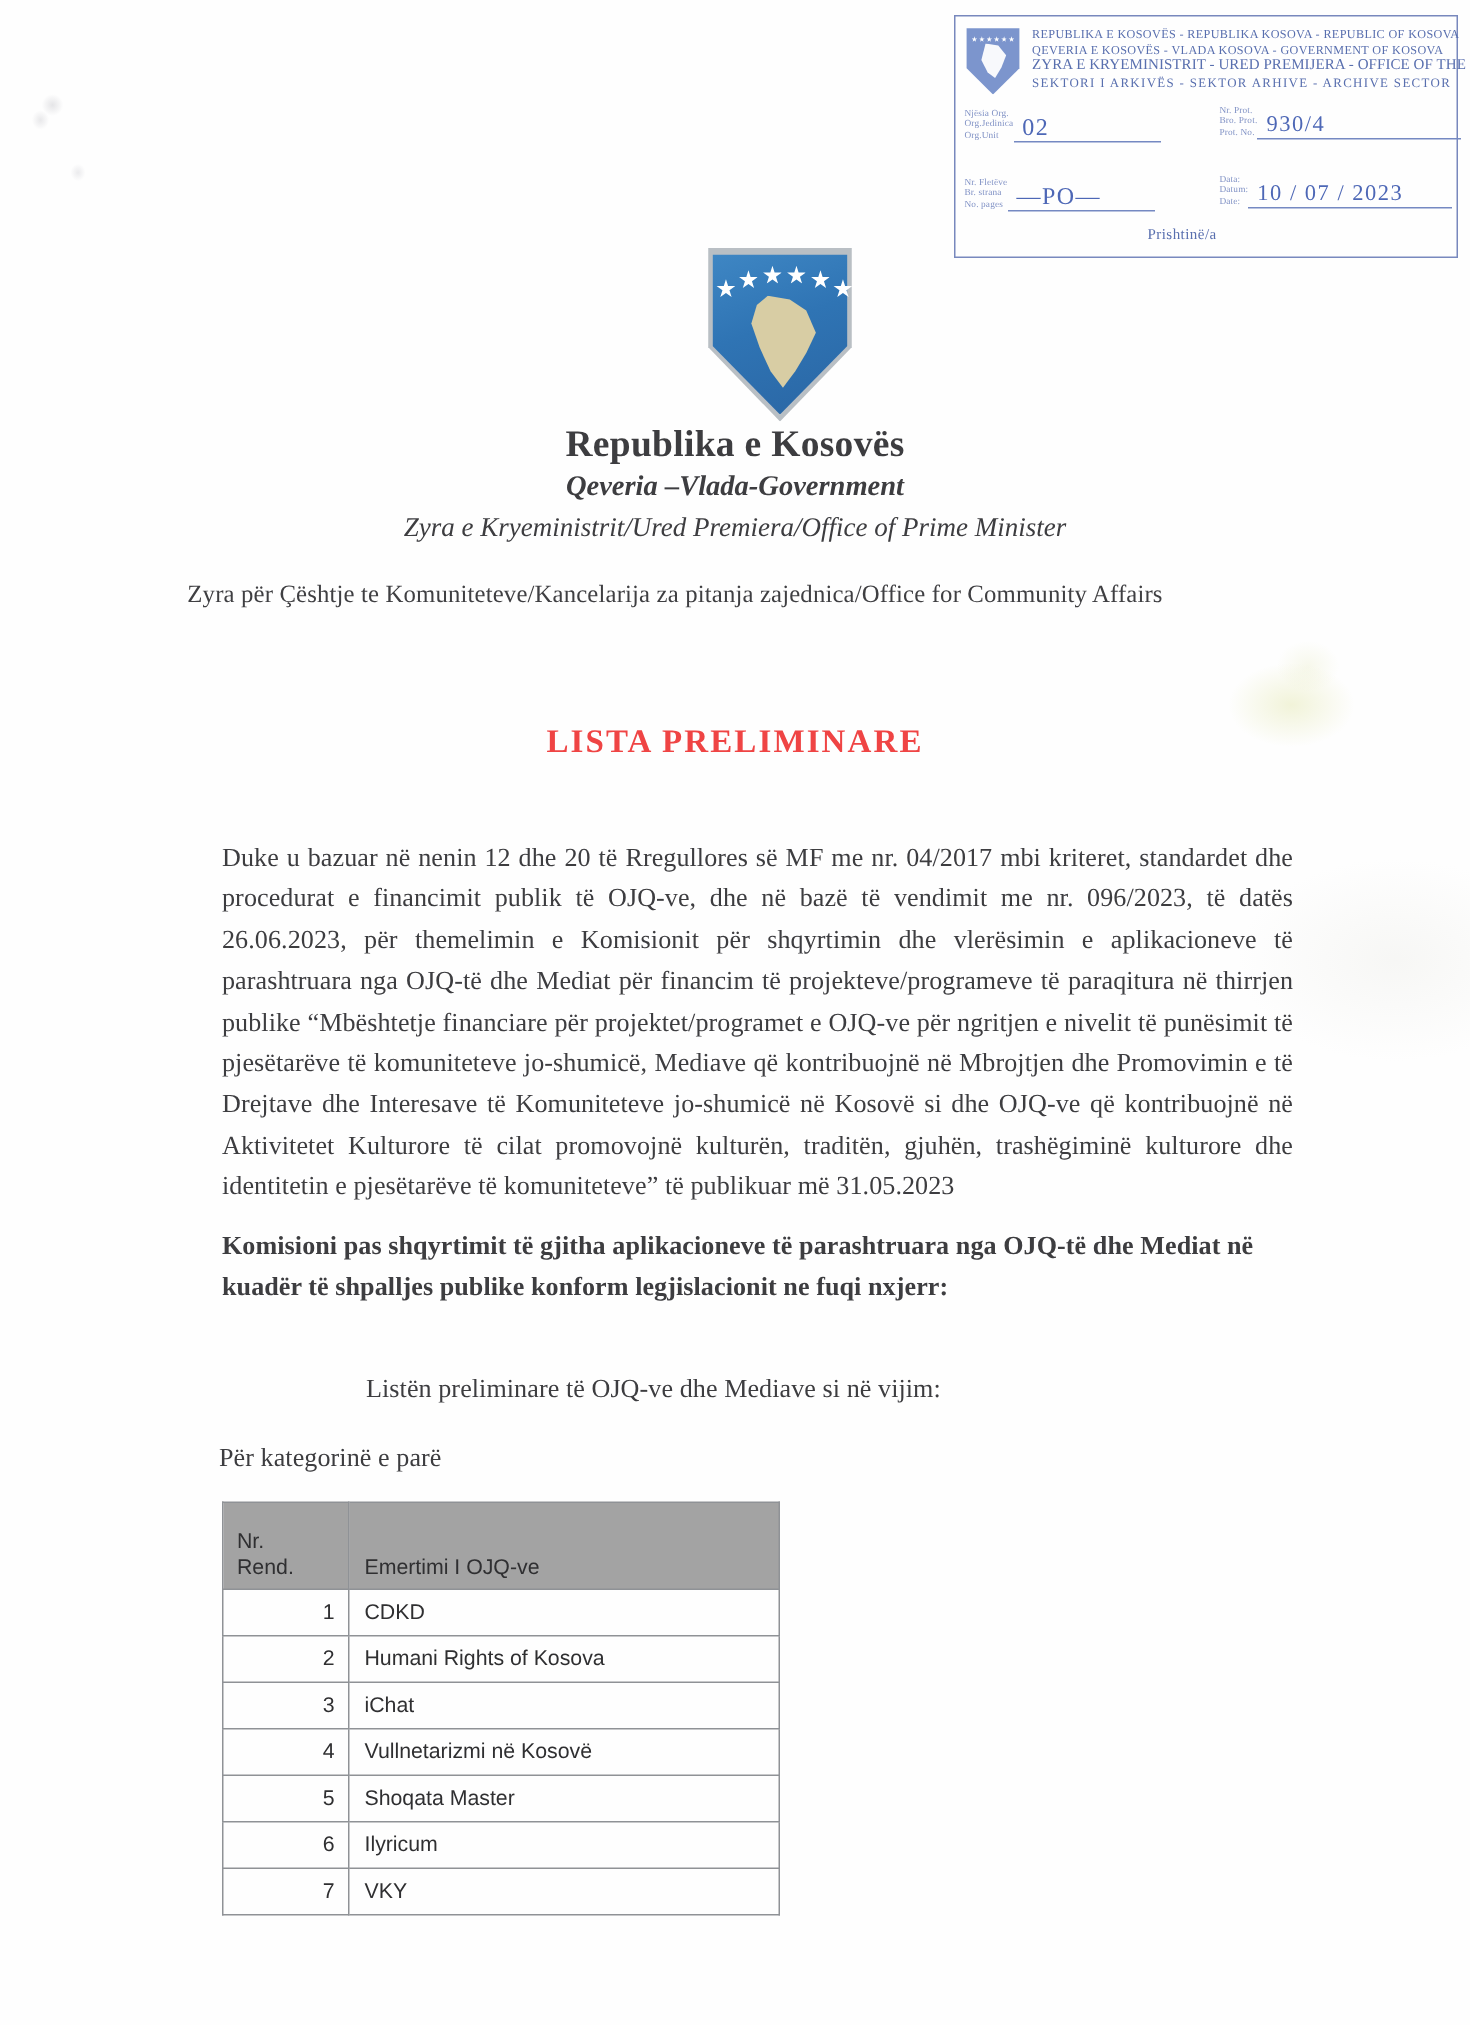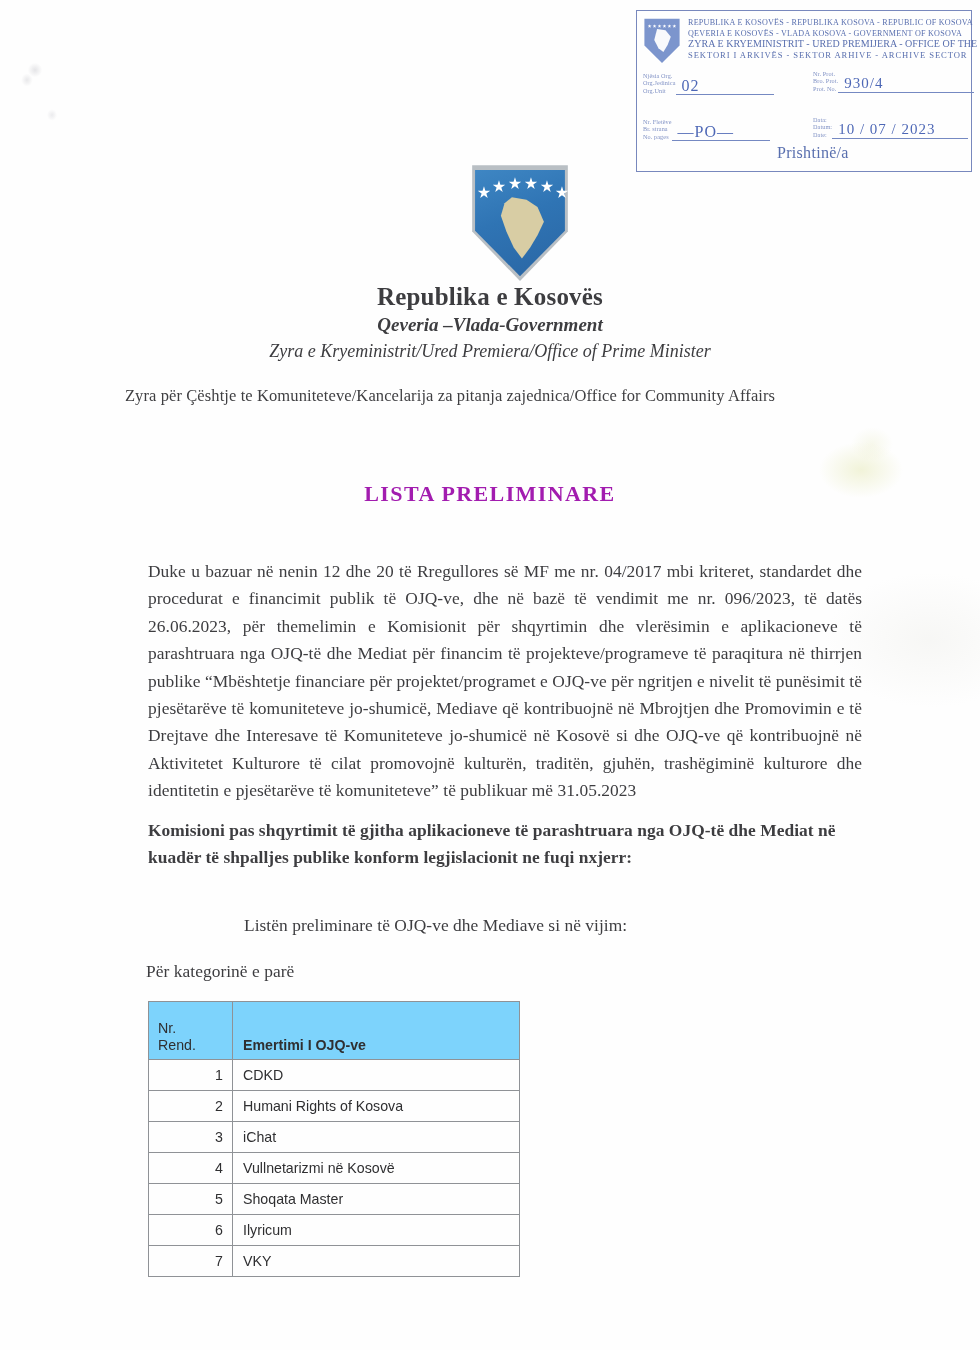--- a/index.html
+++ b/index.html
@@ -143,23 +143,23 @@
   .field.f-org   { left: 6px;   top: 4px;  }
   .field.f-org .val  { min-width: 86px; }
   .field.f-pages { left: 6px;   top: 50px; }
   .field.f-pages .val { min-width: 86px; }
   .field.f-prot  { left: 176px; top: 2px;  }
   .field.f-prot .val { min-width: 124px; font-size: 15px; }
   .field.f-date  { left: 176px; top: 48px; }
   .field.f-date .val { min-width: 124px; font-size: 15px; }
   .stamp-city {
     position: absolute;
-    left: 140px;
+    left: 128px;
     bottom: 2px;
-    font-size: 16px;
+    font-size: 10px;
     color: #4b63a8;
     letter-spacing: 0.3px;
   }
 
   
   .coa {
     position: absolute;
     left: 468px;
     top: 163px;
     width: 104px;
@@ -256,21 +256,21 @@
   
   .doc-title {
     position: absolute;
     left: 0;
     top: 481px;
     width: 980px;
     text-align: center;
     font-size: 22px;
     font-weight: bold;
     letter-spacing: 1.4px;
-    color: #a21caf;
+    color: #ef4444;
   }
 
   
   .para {
     position: absolute;
     left: 148px;
     width: 714px;
     font-size: 17.4px;
     line-height: 27.4px;
     text-align: justify;
@@ -304,35 +304,34 @@
     width: 372px;
     font-family: "Liberation Sans", sans-serif;
     font-size: 14.2px;
     color: #2f2f31;
   }
   table.list th, table.list td {
     border: 1px solid #8f9296;
     padding: 0;
   }
   table.list thead th {
-    background: #7dd3fc;
+    background: #a3a3a3;
     font-weight: normal;
     vertical-align: bottom;
     height: 48px;
   }
   table.list thead th.c1 {
     width: 74px;
     text-align: left;
     padding: 4px 0 5px 9px;
     line-height: 17px;
   }
   table.list thead th.c2 {
     text-align: left;
     padding: 0 0 6px 10px;
-    font-weight: bold;
   }
   table.list tbody td {
     height: 30px;
   }
   table.list tbody td.num {
     width: 74px;
     text-align: right;
     padding-right: 9px;
   }
   table.list tbody td.nm {

